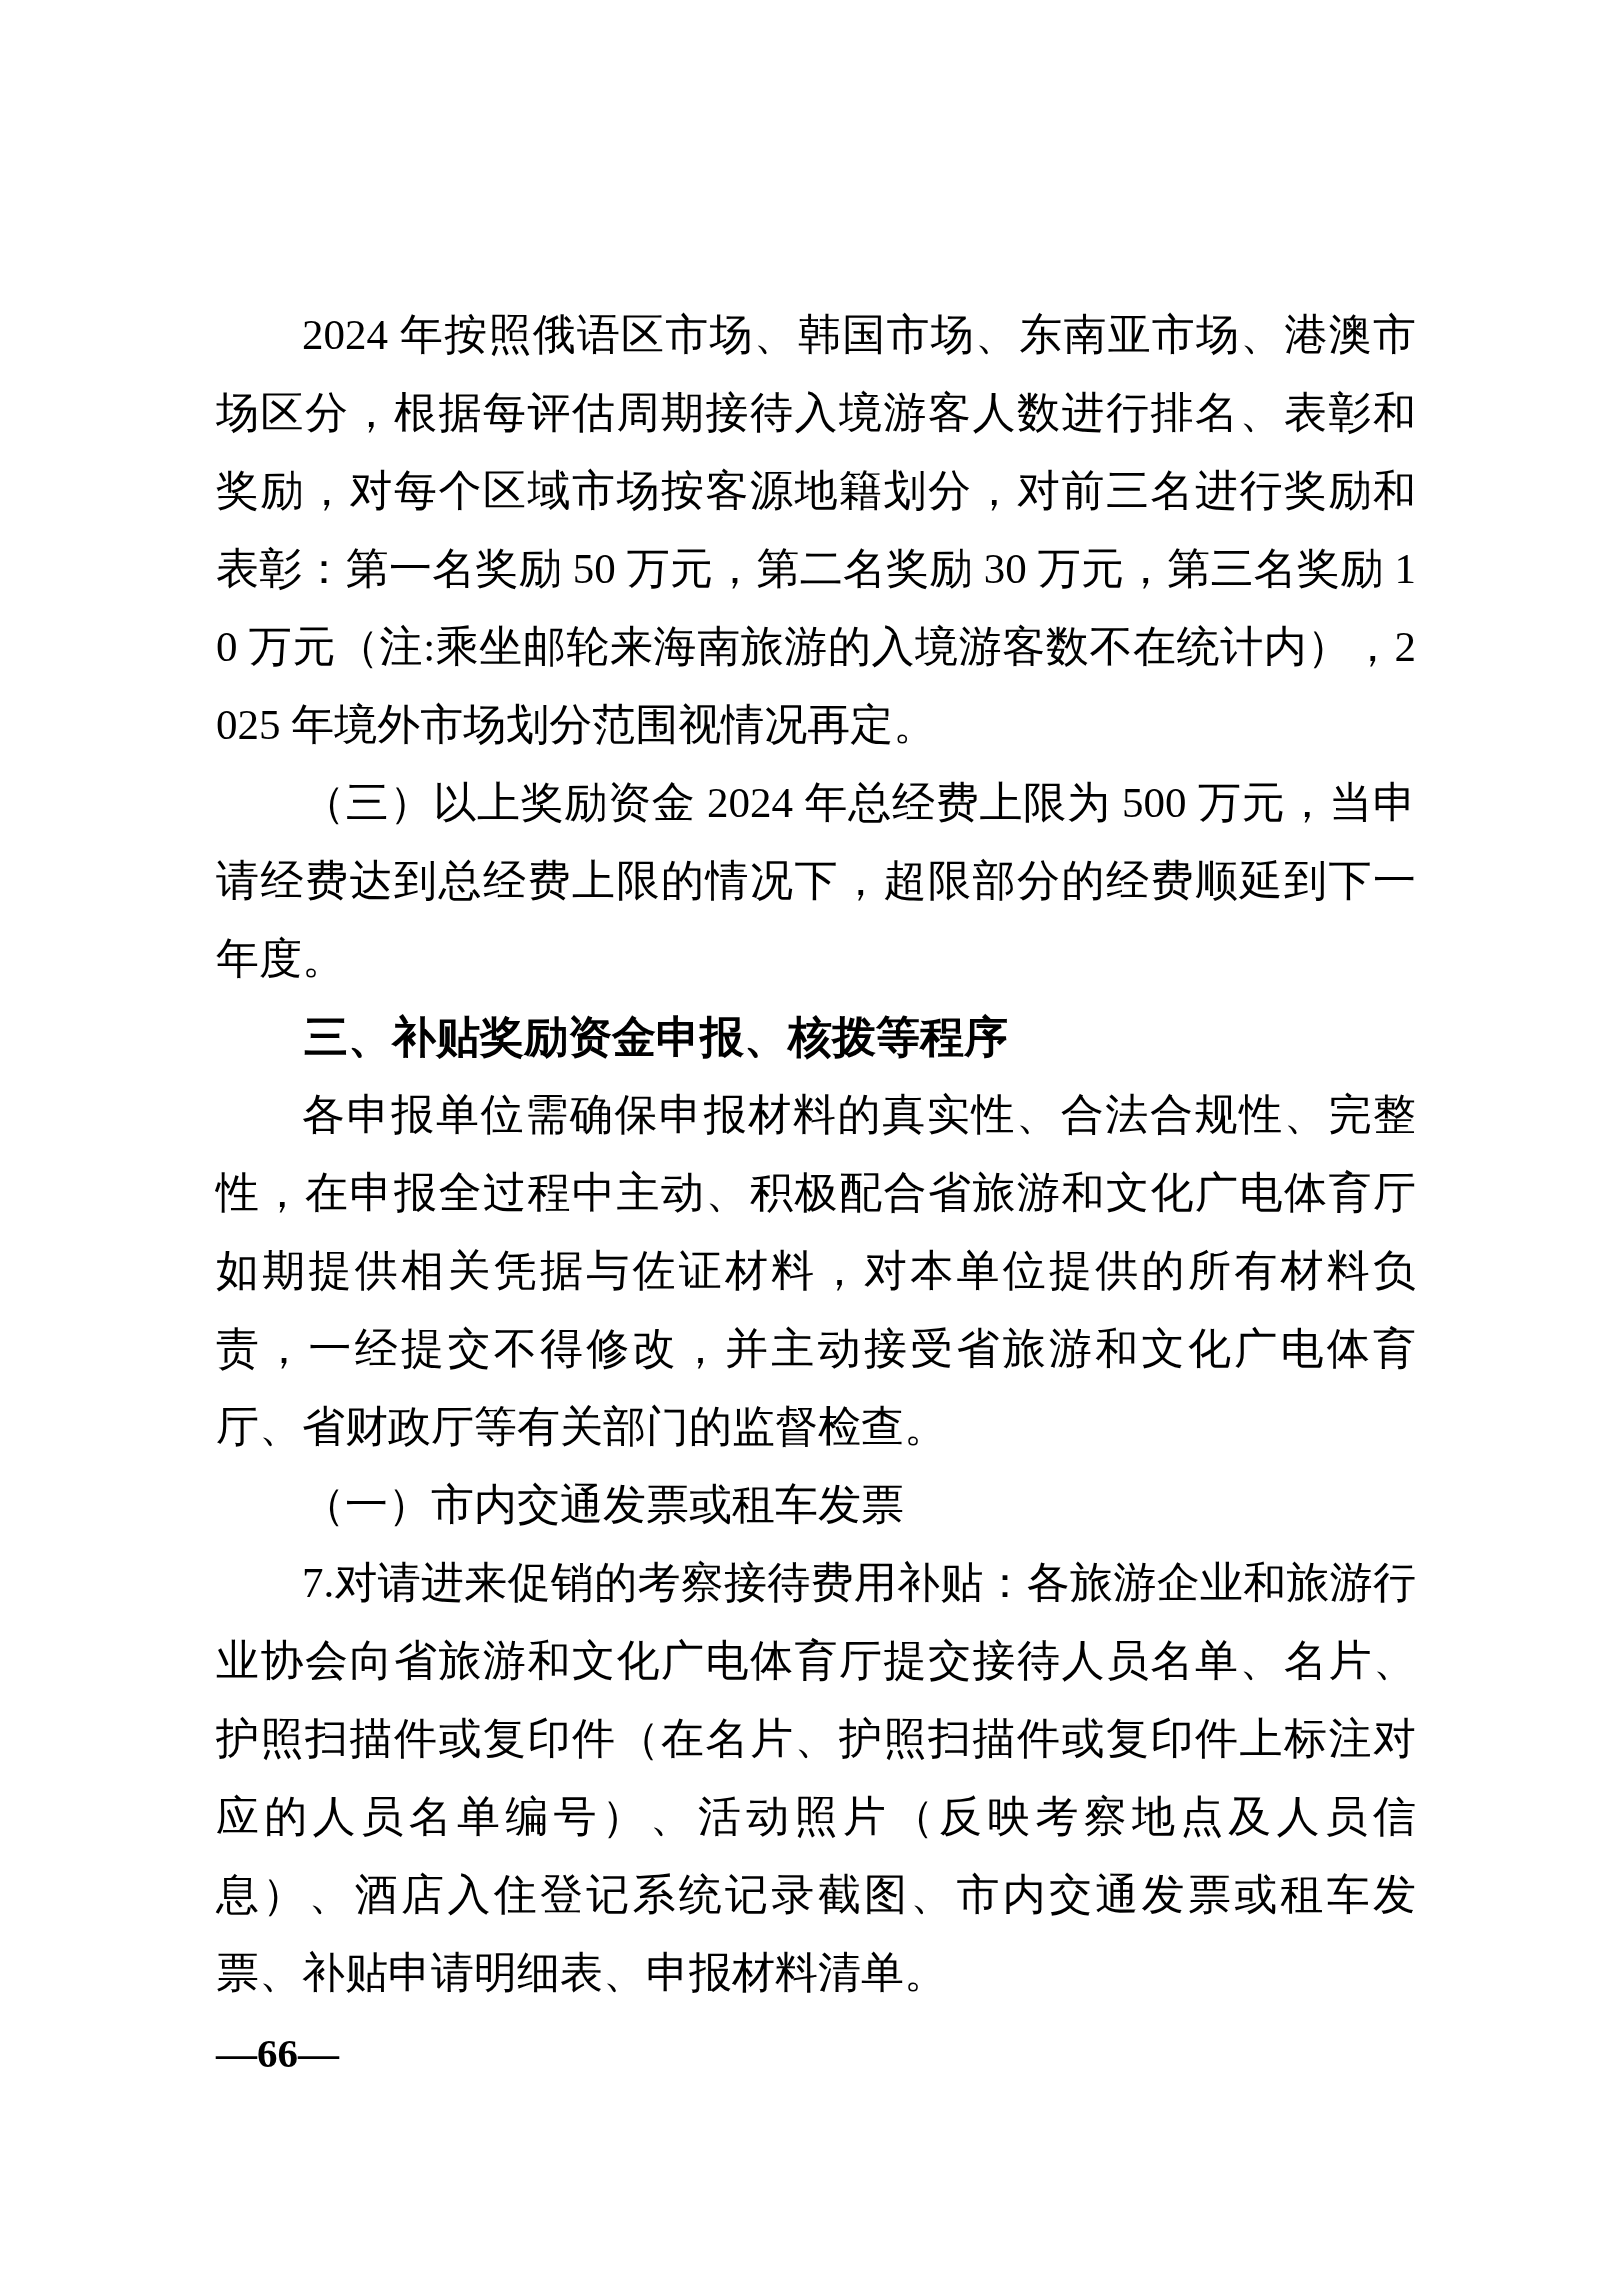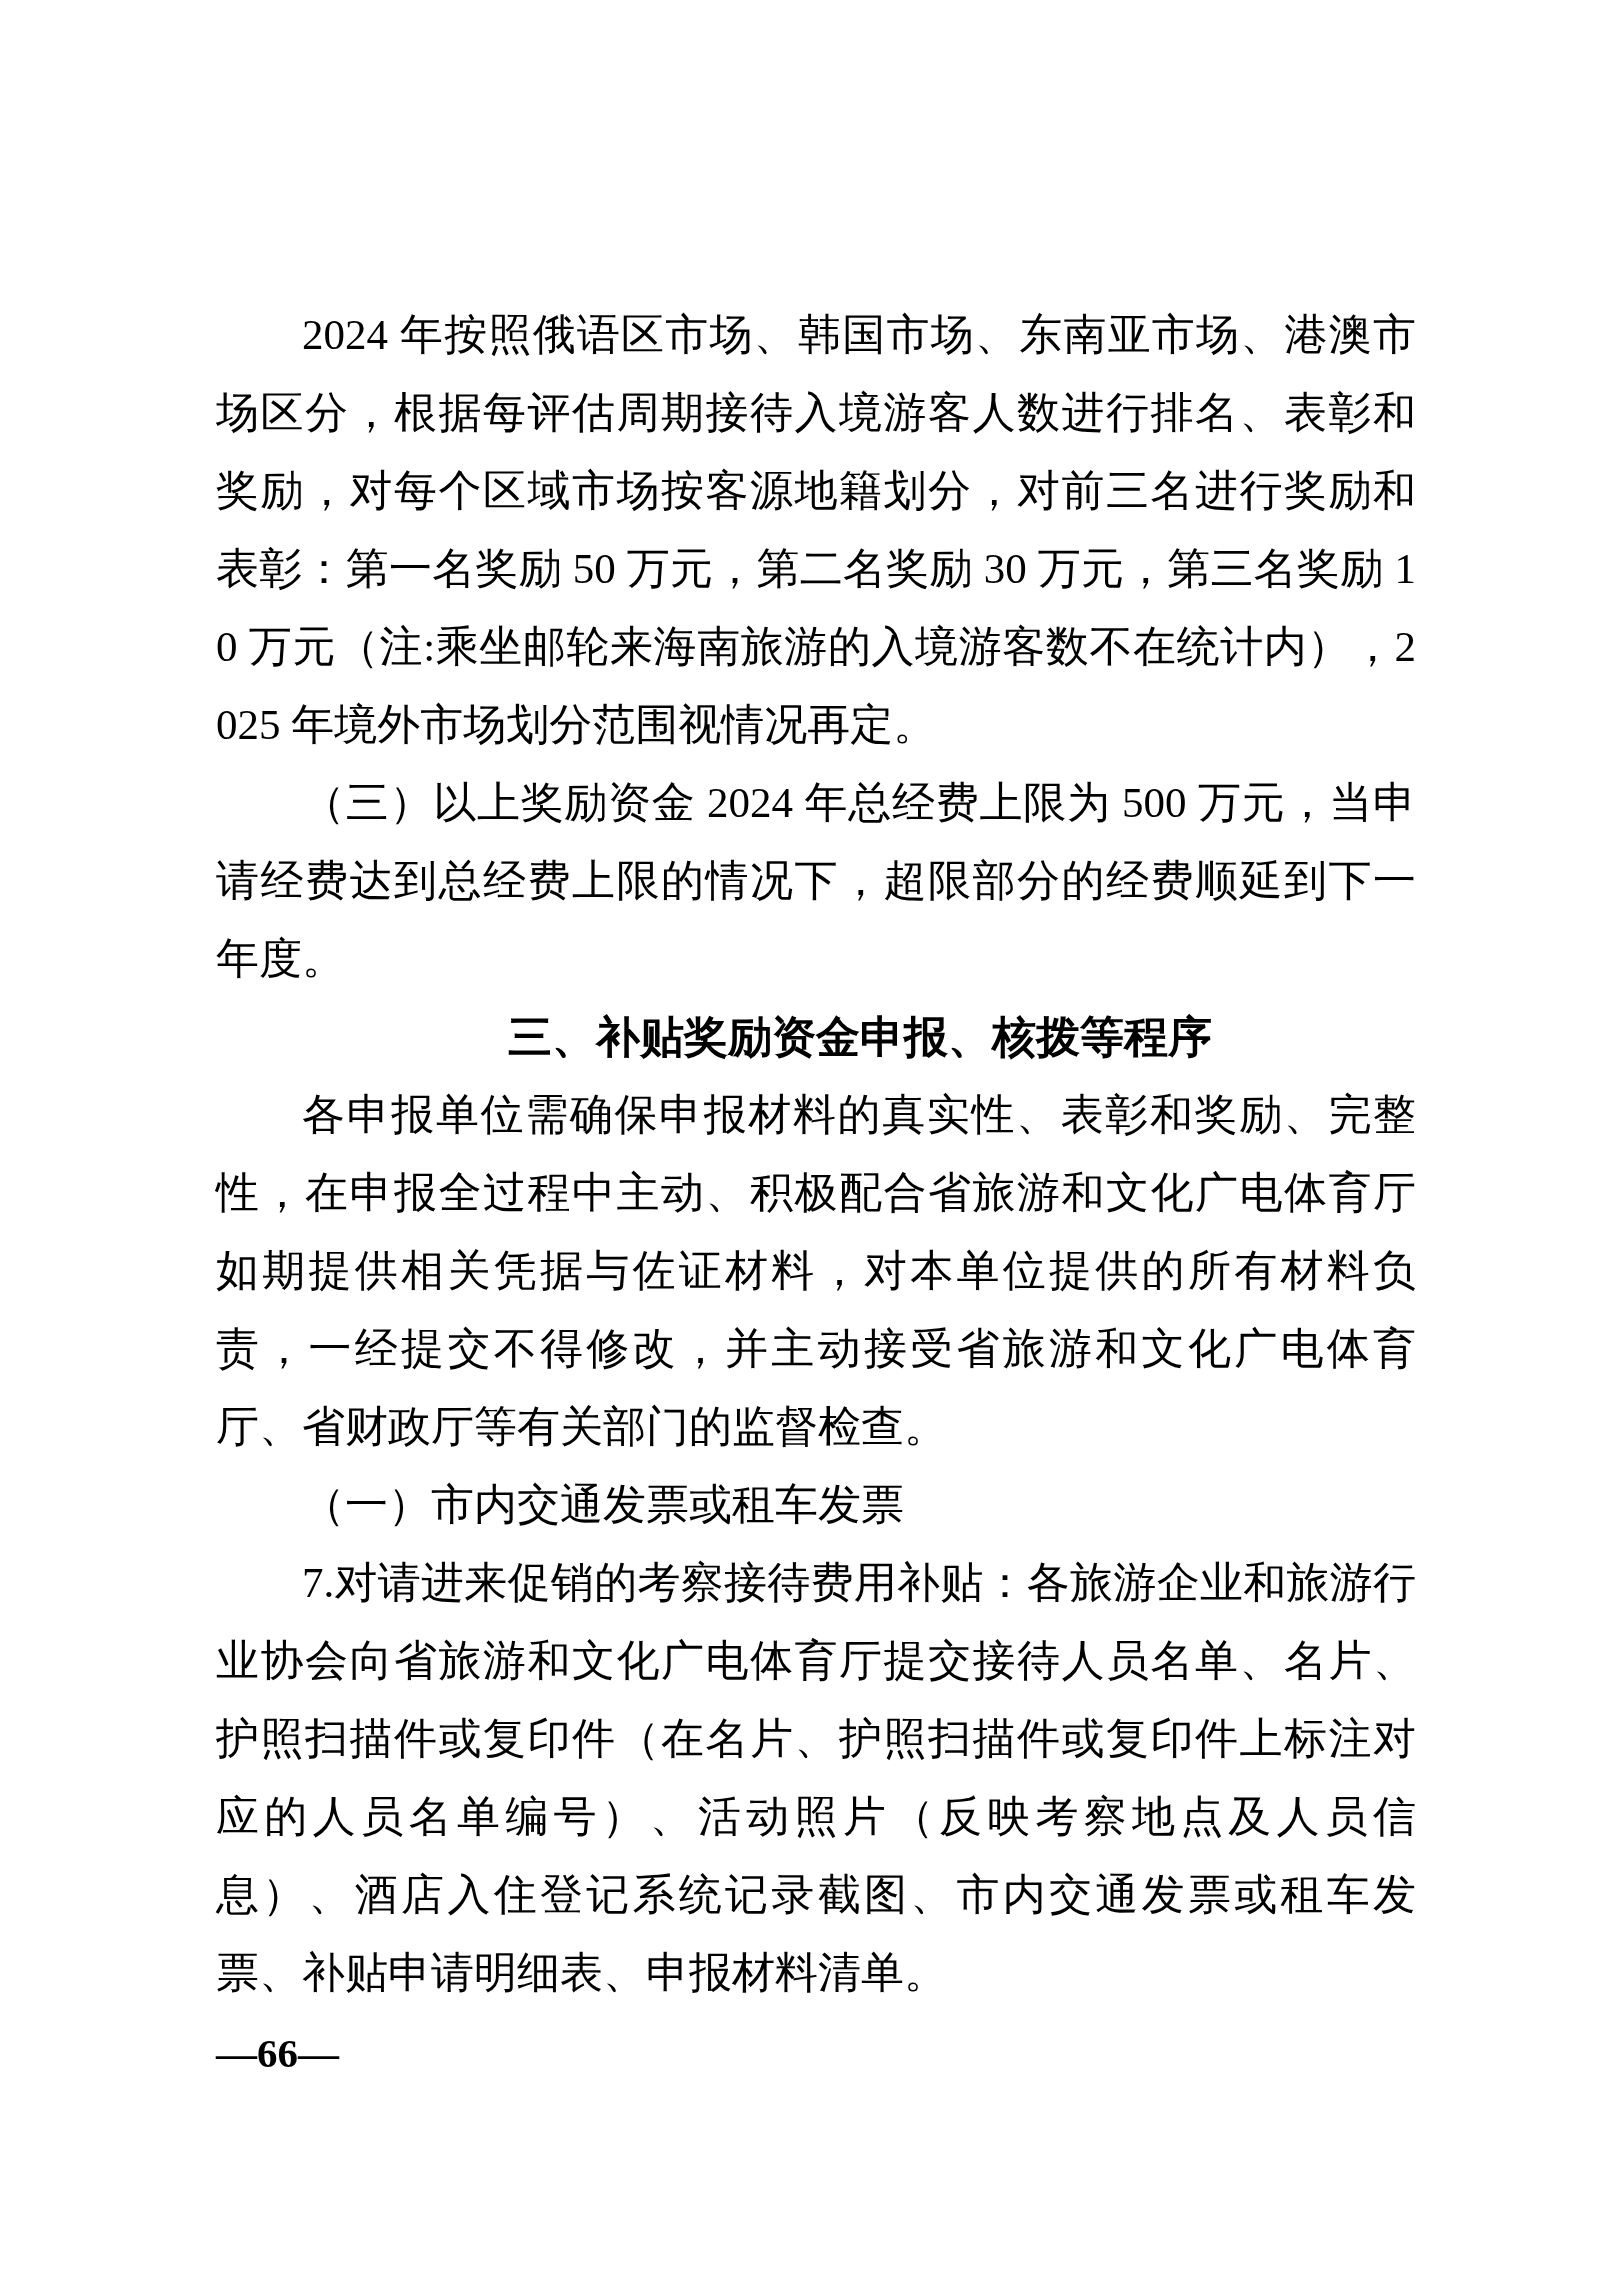--- a/index.html
+++ b/index.html
@@ -35,39 +35,38 @@
     text-indent: 2em;
     word-break: break-all;
   }
   .heading {
     margin: 0;
     font-size: 44px;
     line-height: 78px;
     font-family: "Liberation Sans", sans-serif;
     font-weight: 700;
     text-indent: 2em;
-    text-align: center;
   }
   .footer {
     position: absolute;
     left: 216px;
     top: 2021px;
     font-size: 41px;
     line-height: 65px;
     white-space: nowrap;
     font-weight: bold;
   }
 </style>
 </head>
 <body>
 
 <div class="page">
   <main class="content">
     <p class="para">2024 年按照俄语区市场、韩国市场、东南亚市场、港澳市场区分，根据每评估周期接待入境游客人数进行排名、表彰和奖励，对每个区域市场按客源地籍划分，对前三名进行奖励和表彰：第一名奖励 50 万元，第二名奖励 30 万元，第三名奖励 10 万元（注:乘坐邮轮来海南旅游的入境游客数不在统计内），2025 年境外市场划分范围视情况再定。</p>
     <p class="para">（三）以上奖励资金 2024 年总经费上限为 500 万元，当申请经费达到总经费上限的情况下，超限部分的经费顺延到下一年度。</p>
     <h2 class="heading">三、补贴奖励资金申报、核拨等程序</h2>
-    <p class="para">各申报单位需确保申报材料的真实性、表彰和奖励、完整性，在申报全过程中主动、积极配合省旅游和文化广电体育厅如期提供相关凭据与佐证材料，对本单位提供的所有材料负责，一经提交不得修改，并主动接受省旅游和文化广电体育厅、省财政厅等有关部门的监督检查。</p>
+    <p class="para">各申报单位需确保申报材料的真实性、合法合规性、完整性，在申报全过程中主动、积极配合省旅游和文化广电体育厅如期提供相关凭据与佐证材料，对本单位提供的所有材料负责，一经提交不得修改，并主动接受省旅游和文化广电体育厅、省财政厅等有关部门的监督检查。</p>
     <p class="para">（一）市内交通发票或租车发票</p>
     <p class="para">7.对请进来促销的考察接待费用补贴：各旅游企业和旅游行业协会向省旅游和文化广电体育厅提交接待人员名单、名片、护照扫描件或复印件（在名片、护照扫描件或复印件上标注对应的人员名单编号）、活动照片（反映考察地点及人员信息）、酒店入住登记系统记录截图、市内交通发票或租车发票、补贴申请明细表、申报材料清单。</p>
   </main>
   <div class="footer">—66—</div>
 </div>
 
 
 </body></html>

